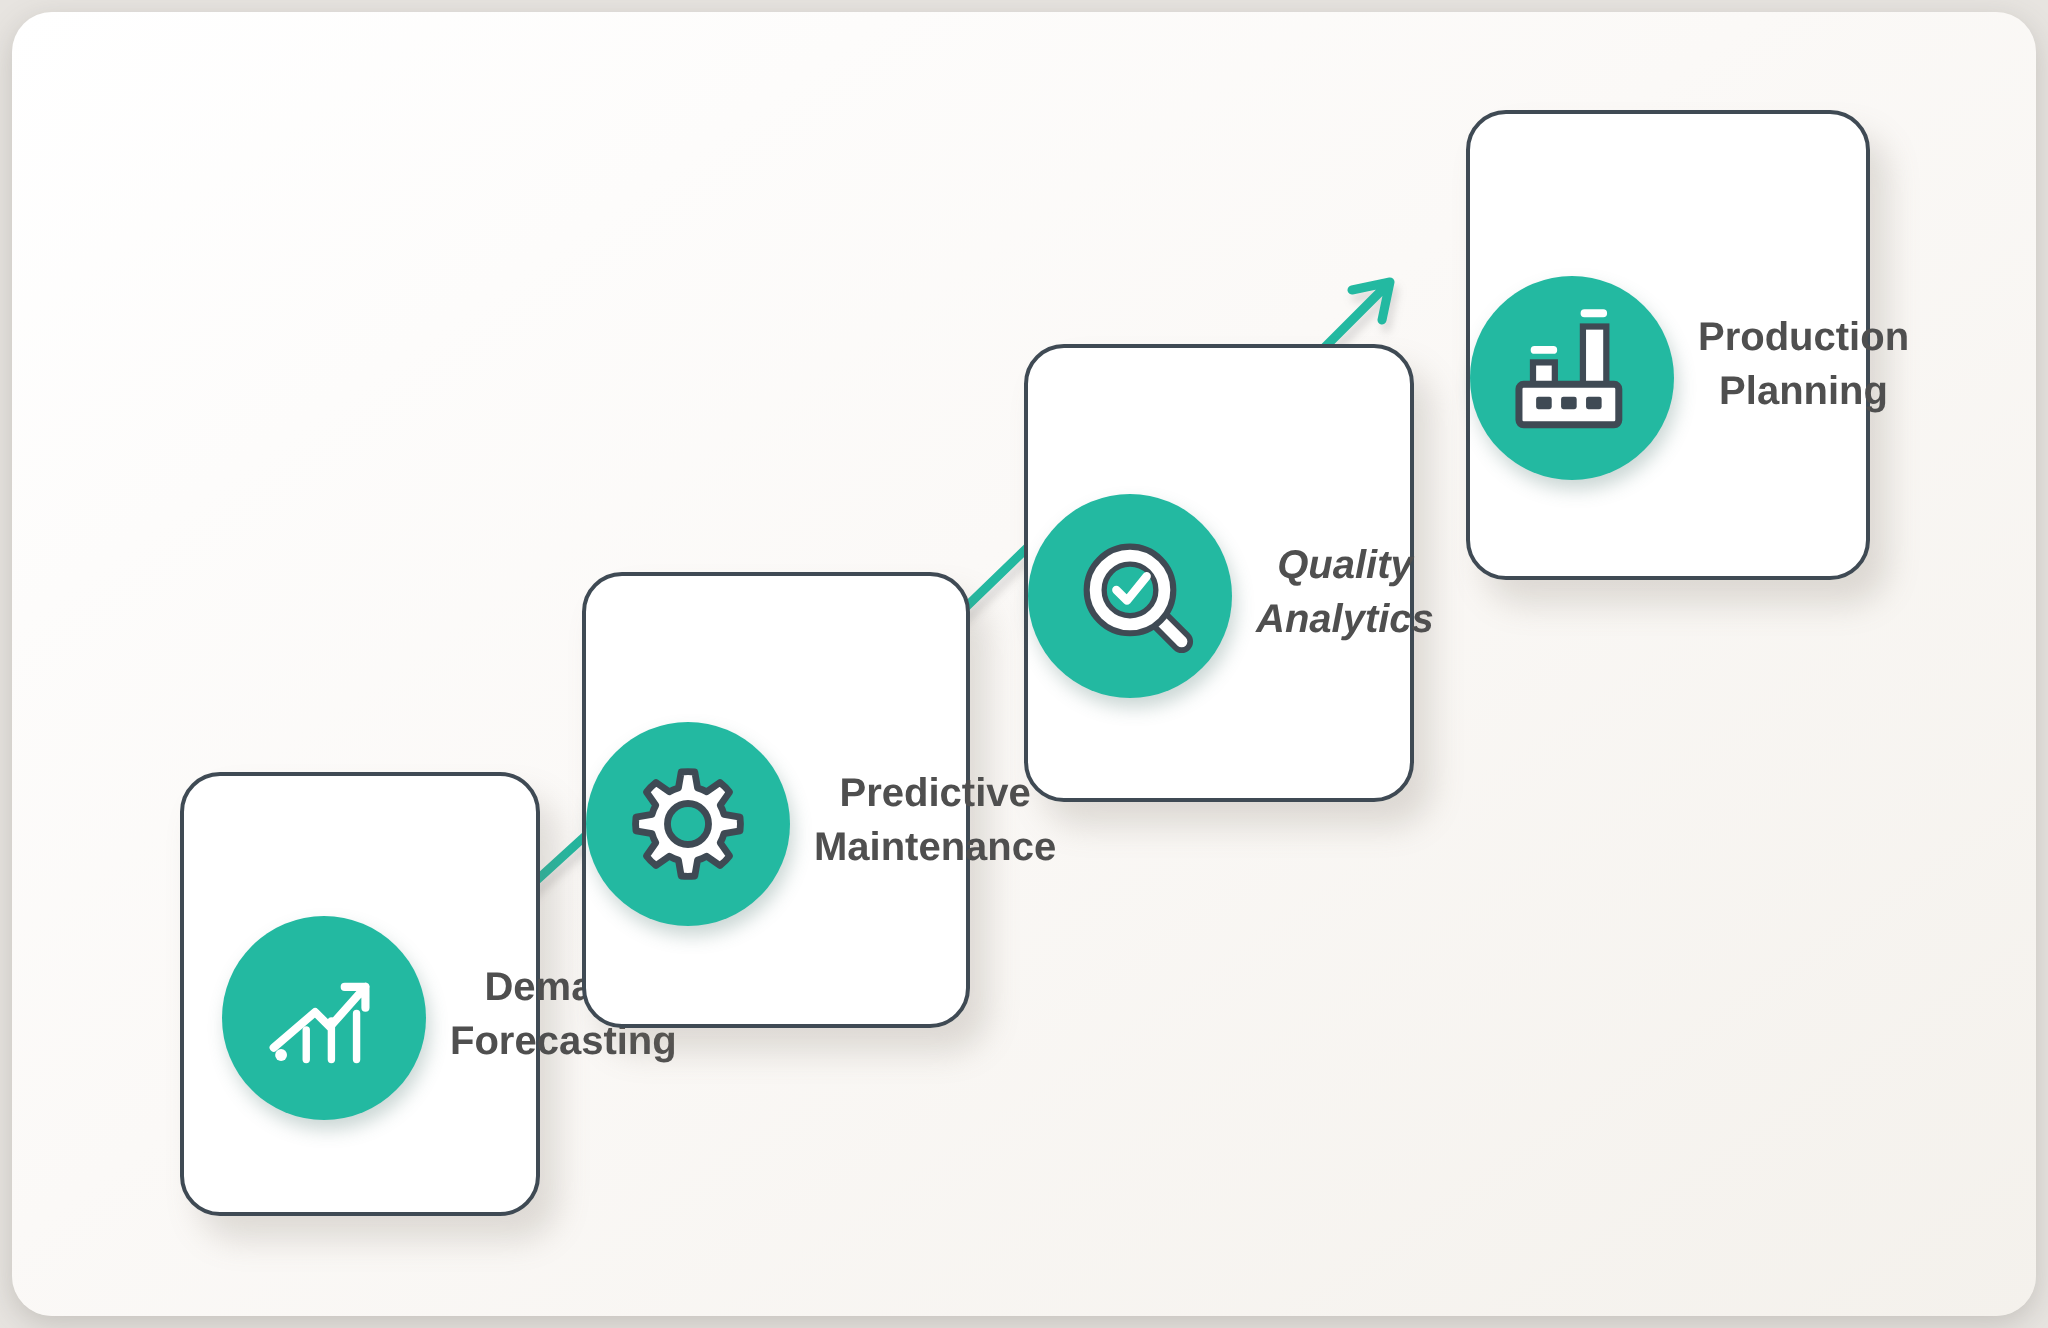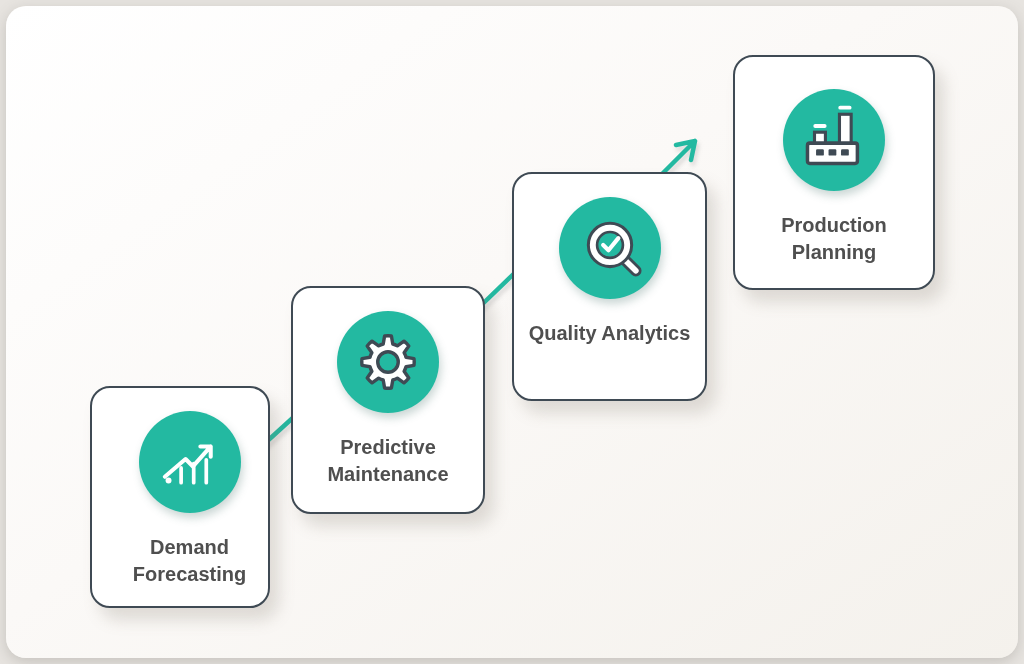--- a/index.html
+++ b/index.html
@@ -18,26 +18,26 @@
     filter:drop-shadow(2px 4px 2px rgba(80,80,80,0.18));
   }
   .connector-svg path{
     fill:none;stroke:var(--teal);stroke-width:4.5;
     stroke-linecap:round;stroke-linejoin:round;
   }
   .card{
     position:absolute;z-index:2;background:#ffffff;
     border:2.5px solid var(--border);border-radius:20px;
     box-shadow:9px 12px 16px rgba(125,115,102,0.22);
-    display:flex;flex-direction:column;align-items:center;
+    display:flex;align-items:center;
     box-sizing:border-box;
   }
   .c1{left:90px; top:386px;width:180px;height:222px;padding-left:19px;}
   .c2{left:291px;top:286px;width:194px;height:228px;align-items:center;}
-  .c3{left:512px;top:172px;width:195px;height:229px;}
+  .c3{left:512px;top:172px;width:195px;height:229px;font-style:italic;}
   .c4{left:733px;top:55px; width:202px;height:235px;}
   .icon-circle{
     width:102px;height:102px;border-radius:50%;
     background:var(--teal);
     margin-top:23px;flex:none;
     display:flex;align-items:center;justify-content:center;
     box-shadow:2px 5px 9px rgba(70,110,105,0.28);
   }
   .c4 .icon-circle{margin-top:32px;}
   .icon-circle svg{display:block;}

